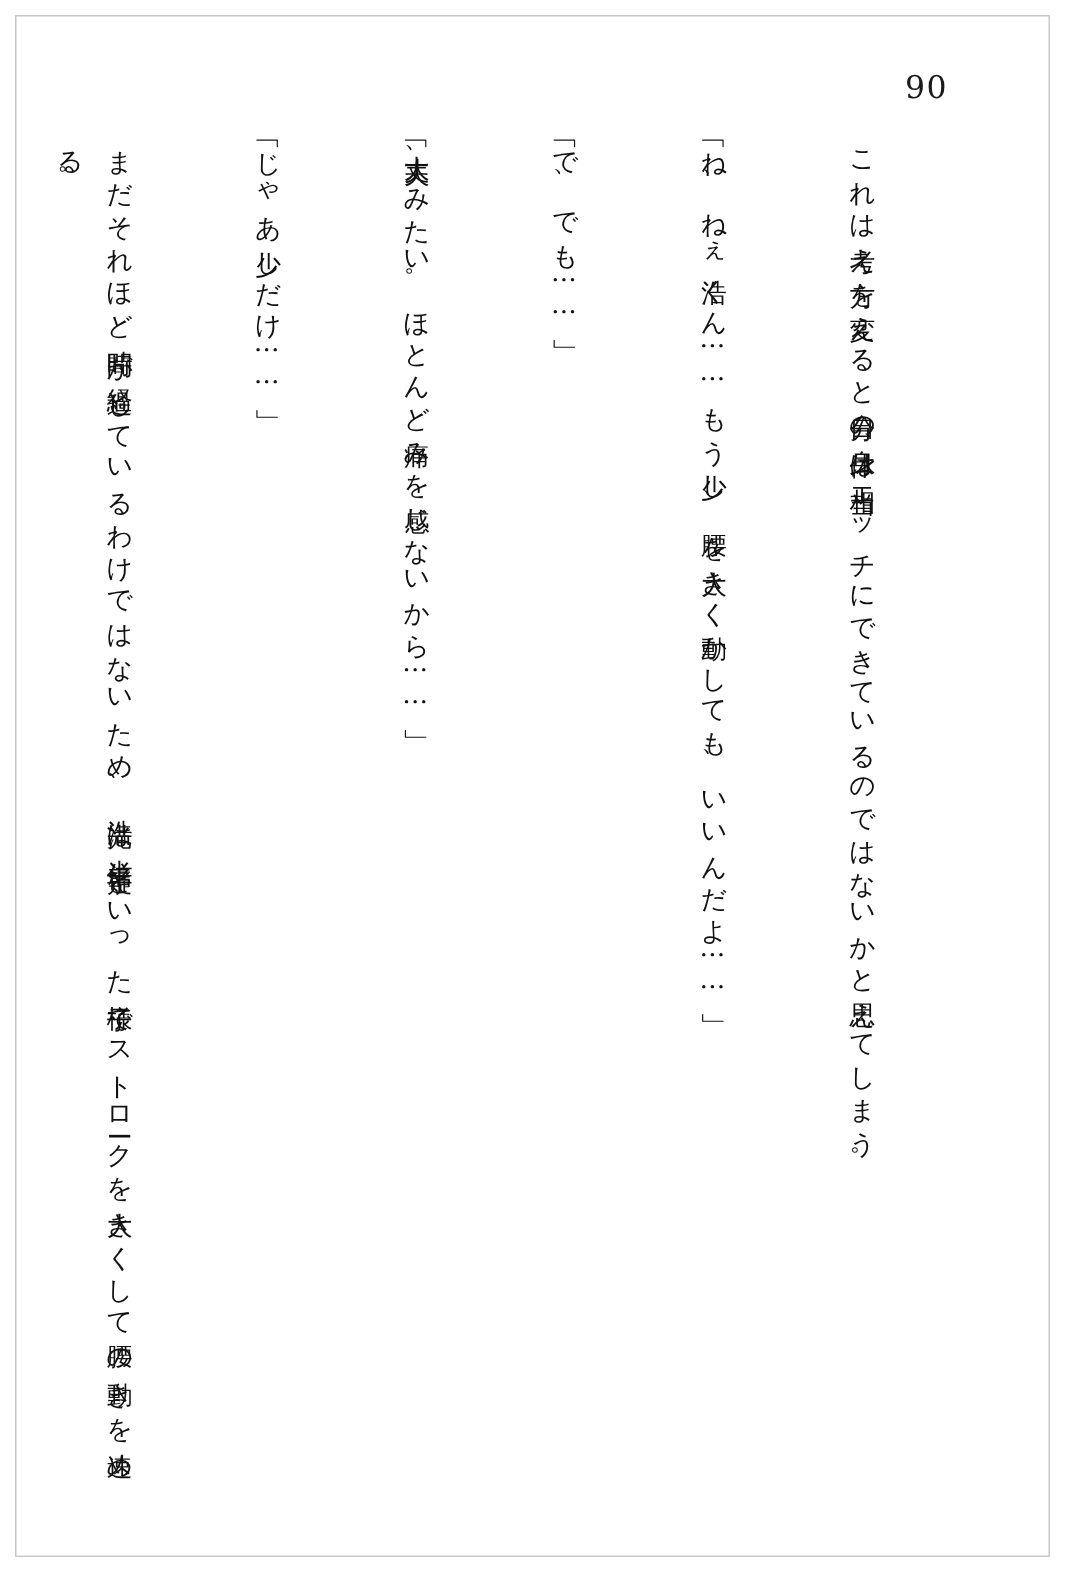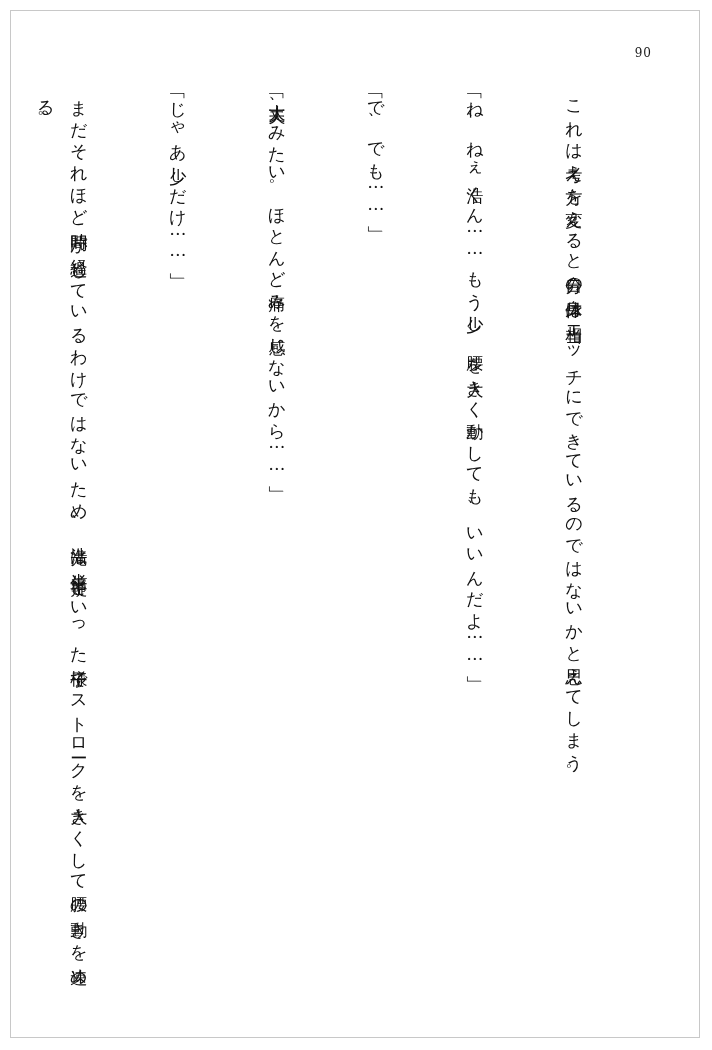--- a/index.html
+++ b/index.html
@@ -21,22 +21,22 @@
     top: 10px;
     width: 690px;
     height: 1028px;
     border: 1px solid #c8c8c8;
     box-sizing: border-box;
     pointer-events: none;
   }
   .page-number {
     position: absolute;
     top: 46px;
-    right: 60px;
-    font-size: 12px;
+    right: 80px;
+    font-size: 21px;
     color: #1a1a1a;
     font-family: "DejaVu Serif", "Liberation Serif", serif;
     letter-spacing: 1px;
   }
   .body-text {
     position: absolute;
     top: 88px;
     right: 56px;
     left: 72px;
     height: 890px;

